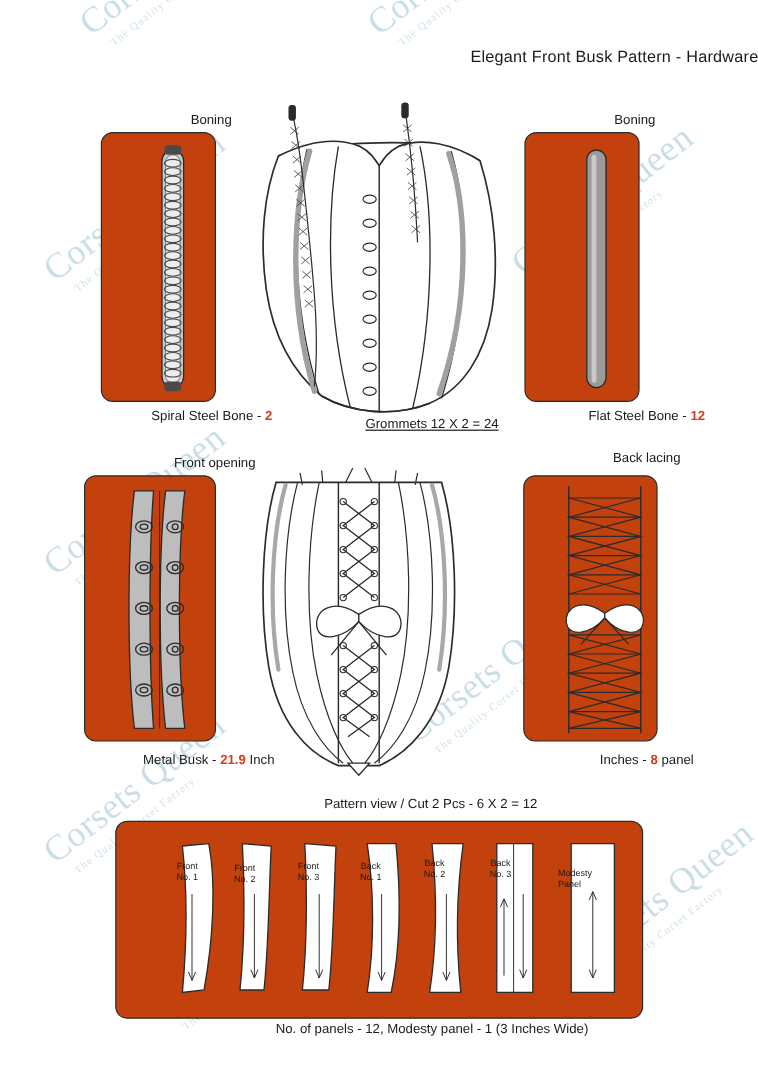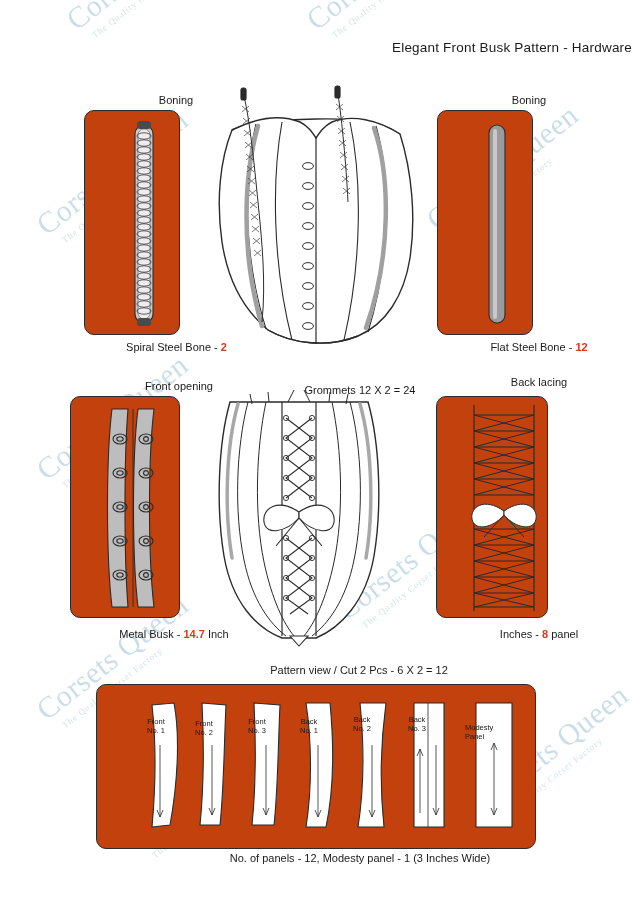--- a/index.html
+++ b/index.html
@@ -197,21 +197,21 @@
                  M49 60 l7 6 M56 60 l-7 6 M50 72 l7 6 M57 72 l-7 6 M51 84 l7 6 M58 84 l-7 6
                  M52 96 l7 6 M59 96 l-7 6 M53 108 l7 6 M60 108 l-7 6 M54 120 l7 6 M61 120 l-7 6
                  M55 132 l7 6 M62 132 l-7 6 M56 144 l7 6 M63 144 l-7 6 M57 156 l7 6 M64 156 l-7 6
                  M58 168 l7 6 M65 168 l-7 6"></path>
         <path d="M140 22 l7 6 M147 22 l-7 6 M141 34 l7 6 M148 34 l-7 6 M142 46 l7 6 M149 46 l-7 6
                  M143 58 l7 6 M150 58 l-7 6 M144 70 l7 6 M151 70 l-7 6 M145 82 l7 6 M152 82 l-7 6
                  M146 94 l7 6 M153 94 l-7 6 M147 106 l7 6 M154 106 l-7 6"></path>
       </g>
     </svg>
   </div>
-  <div class="cap" style="left:196px; top:384px; width:240px;">Grommets 12 X 2 = 24</div>
+  <div class="cap" style="left:196px; top:348px; width:240px;text-decoration:underline;">Grommets 12 X 2 = 24</div>
 
   <div class="cap" style="left:60px; top:380px; width:150px;">Front opening</div>
   <div class="rbox" style="left:70px; top:396px; width:110px; height:222px;">
     <svg width="110" height="222" viewBox="0 0 110 222">
 
       <path d="M30 12 C24 60 24 160 30 210 L46 210 C42 160 42 60 46 12 Z" fill="#bdbdbd" stroke="#2b2b2b" stroke-width="1.1"></path>
 
       <path d="M56 12 C50 60 50 160 56 210 L72 210 C66 160 66 60 72 12 Z" fill="#bdbdbd" stroke="#2b2b2b" stroke-width="1.1"></path>
 
       <line x1="51" y1="12" x2="51" y2="210" stroke="#2b2b2b" stroke-width=".9"></line>
@@ -236,21 +236,21 @@
         <ellipse cx="64" cy="110" rx="7" ry="5"></ellipse>
           <circle cx="64" cy="110" r="2.4"></circle>
         <ellipse cx="64" cy="144" rx="7" ry="5"></ellipse>
           <circle cx="64" cy="144" r="2.4"></circle>
         <ellipse cx="64" cy="178" rx="7" ry="5"></ellipse>
           <circle cx="64" cy="178" r="2.4"></circle>
       </g>
     </svg>
   </div>
   <div class="cap" style="left:30px; top:628px; width:200px;">
-    <span>Metal Busk - </span><span class="red">14.7</span><span> Inch</span>
+    <span>Metal Busk - </span><span class="red">21.9</span><span> Inch</span>
   </div>
 
   <div class="cap" style="left:425px; top:376px; width:140px;">Back lacing</div>
   <div class="rbox" style="left:436px; top:396px; width:112px; height:222px;">
     <svg width="112" height="222" viewBox="0 0 112 222">
 
       <line x1="26" y1="8" x2="26" y2="214" stroke="#2b2b2b" stroke-width="1.2"></line>
       <line x1="86" y1="8" x2="86" y2="214" stroke="#2b2b2b" stroke-width="1.2"></line>
 
       <g stroke="#2b2b2b" stroke-width="1">

